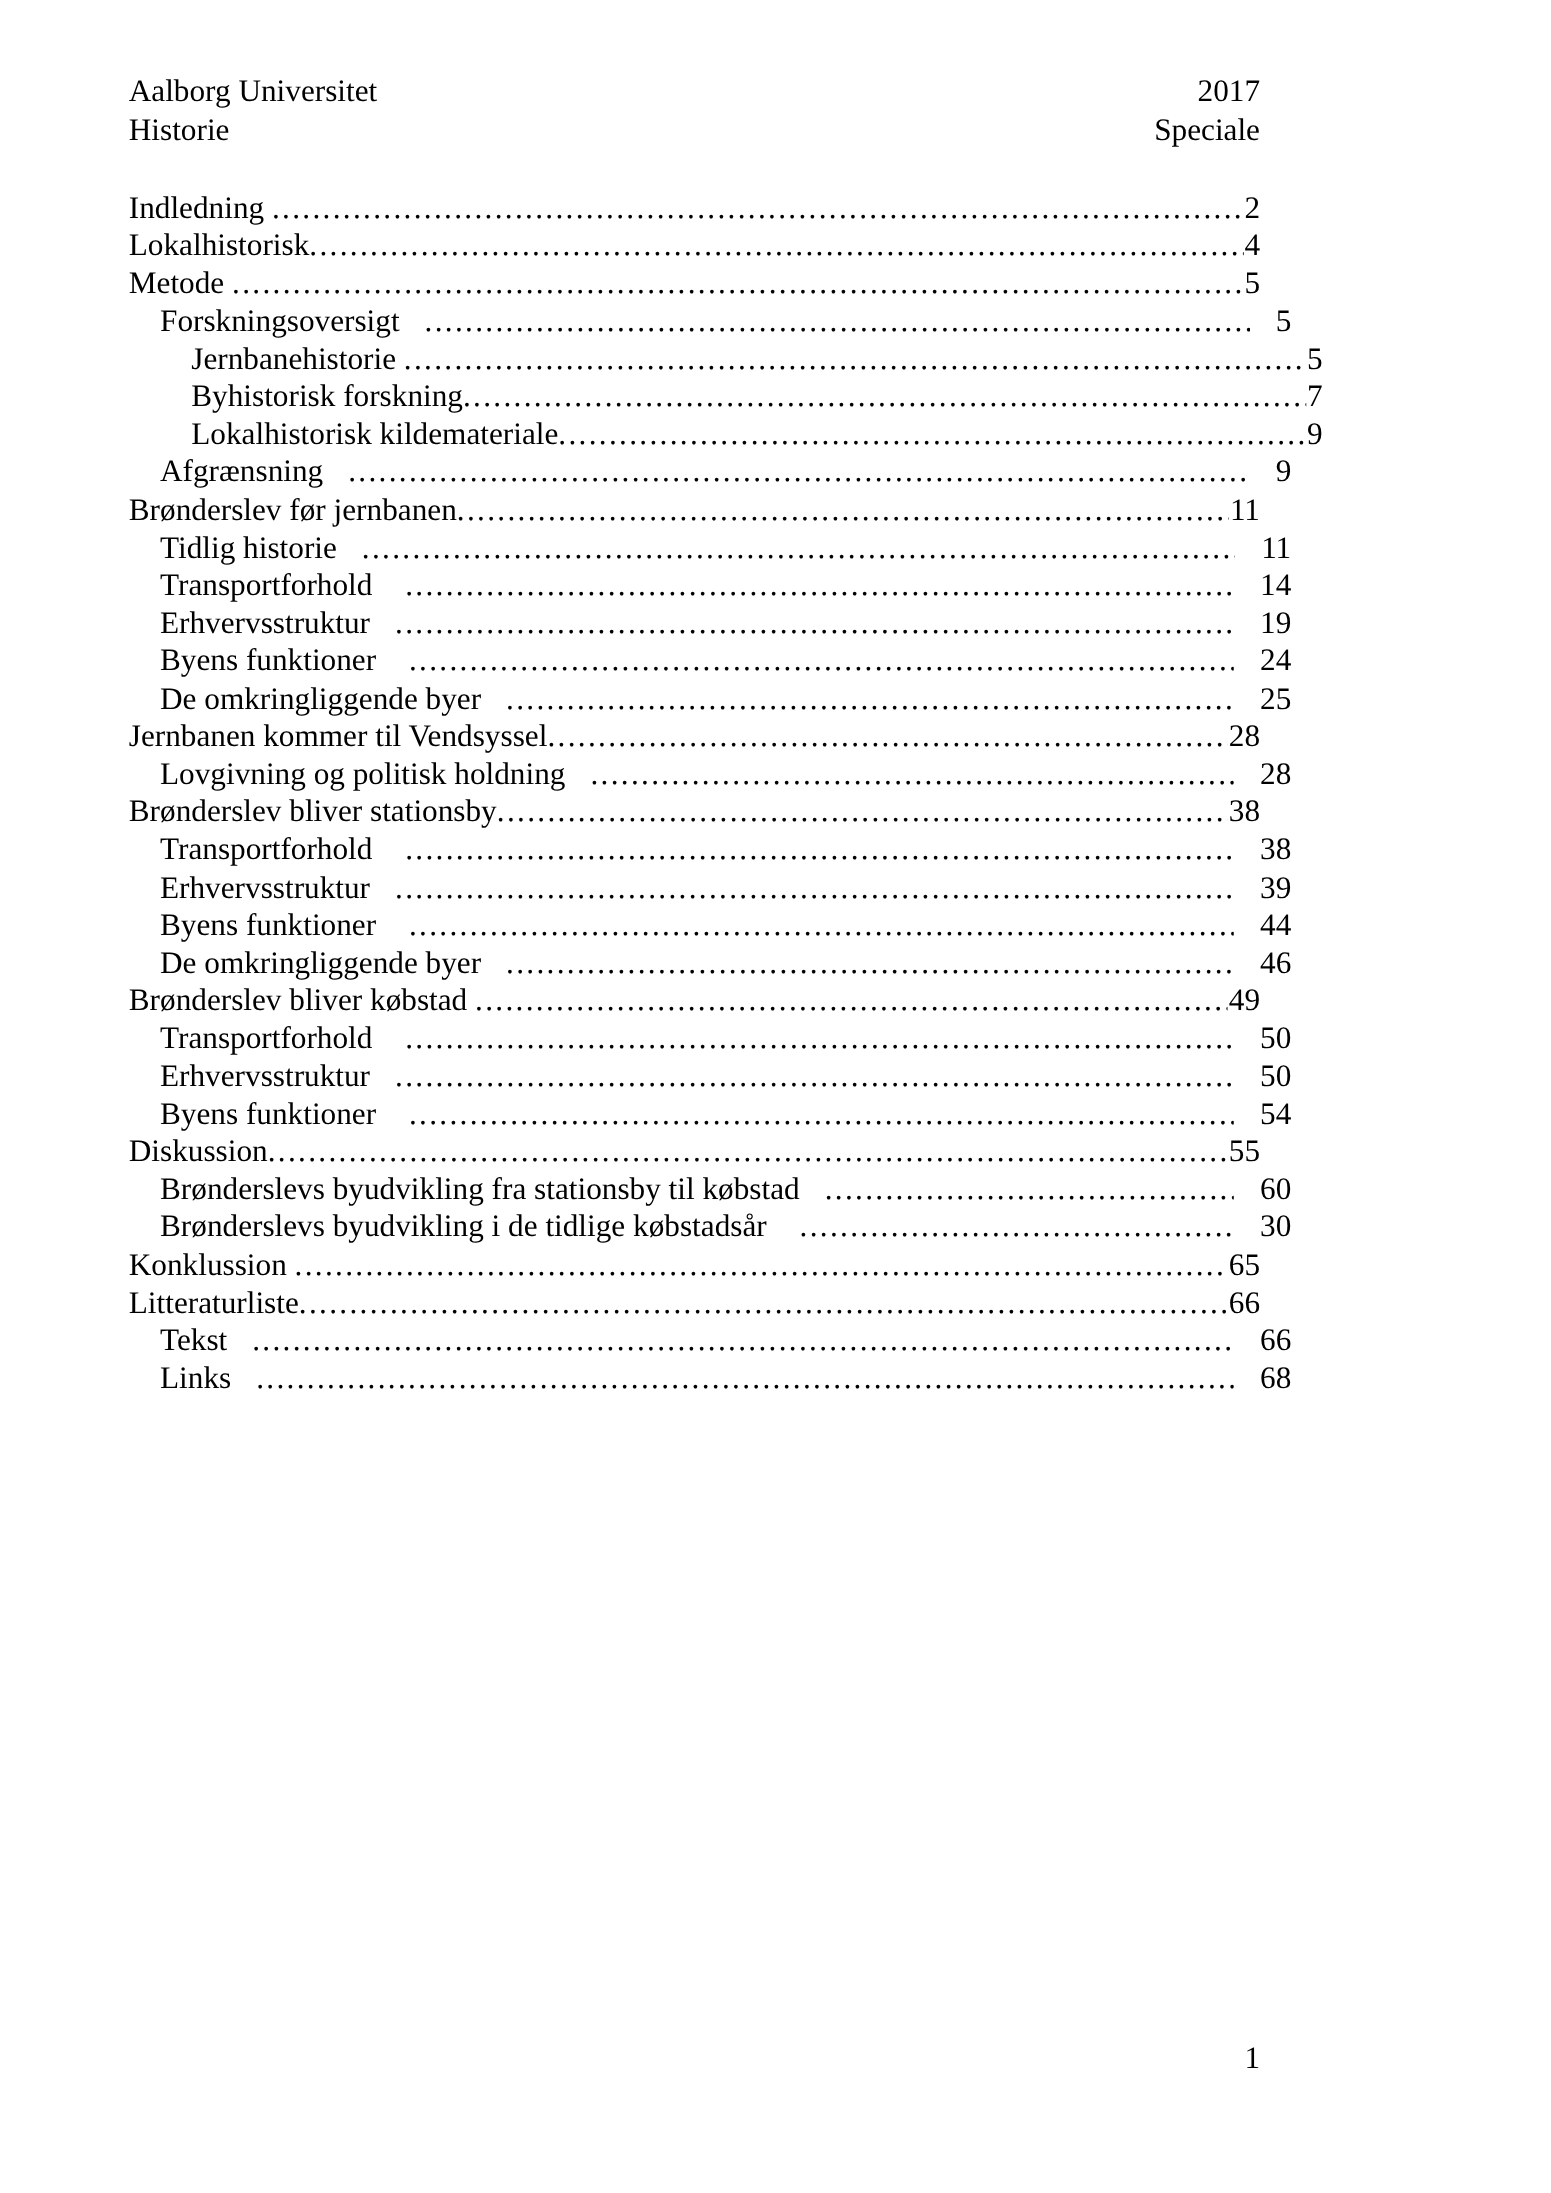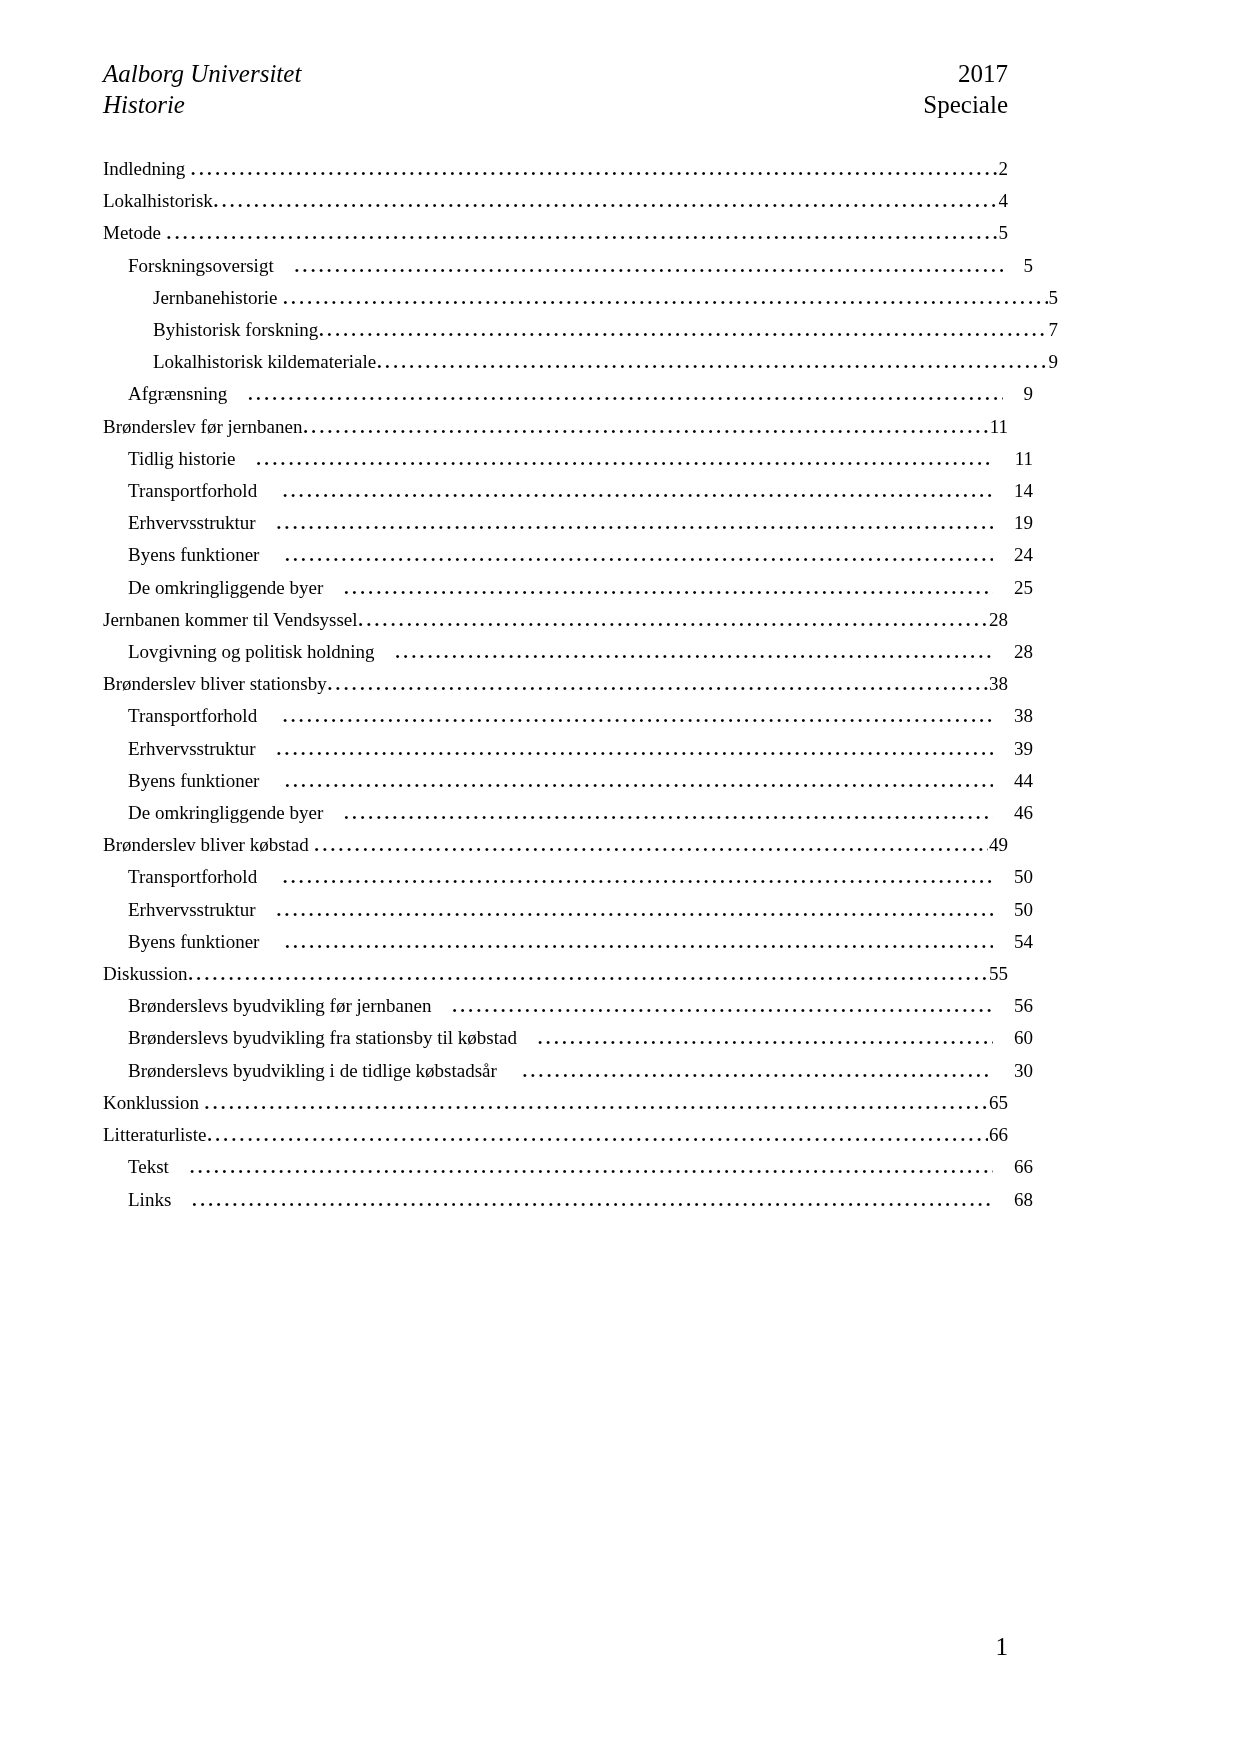--- a/index.html
+++ b/index.html
@@ -29,34 +29,34 @@
     width: 905px;
     font-size: 25px;
     line-height: 31px;
   }
   .hdr-row {
     display: flex;
     justify-content: space-between;
     align-items: baseline;
     white-space: nowrap;
   }
-  .hdr-left { text-align: right; font-style: italic; }
+  .hdr-left { text-align: right; }
   .hdr-right { text-align: right; }
 
   
   .toc {
     position: absolute;
     left: 103px;
     top: 152px;
     width: 905px;
   }
   .toc-entry {
     display: flex;
     align-items: baseline;
-    font-size: 19px;
+    font-size: 25px;
     line-height: 30.2px;
     white-space: nowrap;
     width: 100%;
   }
   .toc-entry .toc-label {
     flex: 0 0 auto;
   }
   .toc-entry .toc-leader {
     flex: 1 1 auto;
     overflow: hidden;
@@ -234,25 +234,20 @@
         <span class="toc-label">Byens funktioner</span>
         <span class="toc-leader"></span>
         <span class="toc-page">54</span>
       </div>
       <div class="toc-entry lvl-1">
         <span class="toc-label">Diskussion</span>
         <span class="toc-leader"></span>
         <span class="toc-page">55</span>
       </div>
       <div class="toc-entry lvl-2">
-        <span class="toc-label">Brønderslevs byudvikling før jernbanen</span>
-        <span class="toc-leader"></span>
-        <span class="toc-page">56</span>
-      </div>
-      <div class="toc-entry lvl-2">
         <span class="toc-label">Brønderslevs byudvikling fra stationsby til købstad</span>
         <span class="toc-leader"></span>
         <span class="toc-page">60</span>
       </div>
       <div class="toc-entry lvl-2 gap">
         <span class="toc-label">Brønderslevs byudvikling i de tidlige købstadsår</span>
         <span class="toc-leader"></span>
         <span class="toc-page">30</span>
       </div>
       <div class="toc-entry lvl-1 gap">

